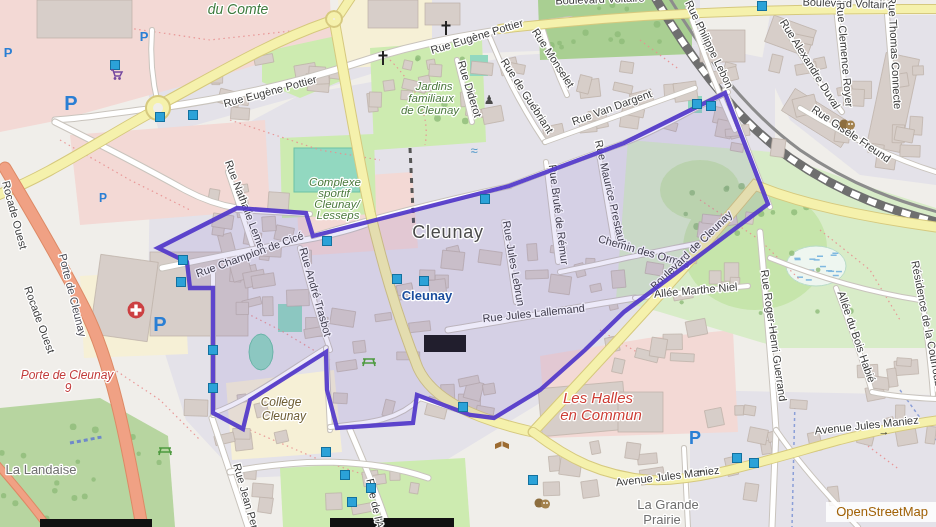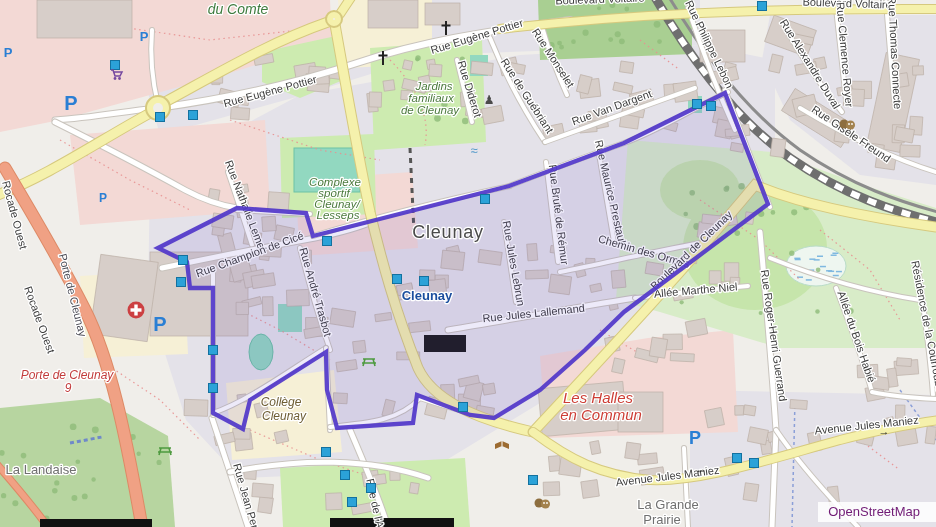--- a/index.html
+++ b/index.html
@@ -1,19 +1,19 @@
 <!DOCTYPE html>
 <html><head>
 <meta charset="utf-8">
 <style>
   html,body{margin:0;padding:0;background:#ddd;font-family:"Liberation Sans",sans-serif;}
   #stage{position:relative;width:936px;height:527px;overflow:hidden;background:#f0eeea;}
   #map-svg{position:absolute;left:0;top:0;}
   #attribution{position:absolute;right:0;bottom:5px;background:rgba(255,255,255,.85);
-    padding:2px 16px 3px 10px;font-size:13px;color:#701a75;}
+    padding:2px 8px 3px 10px;font-size:13px;color:#a16207;}
 </style>
 </head>
 <body>
 
 <div id="stage">
   <svg id="map-svg" width="936" height="527" viewBox="0 0 936 527">
       <rect x="0" y="0" width="936" height="527" fill="#f0eeea"></rect>
       <polygon points="150,175 300,95 520,55 700,45 775,60 775,200 620,330 545,400 430,470 240,478 186,420 148,300" fill="#e4e2e9"></polygon>
       <polygon points="770,15 936,15 936,185 860,175 790,120 762,60" fill="#e4e2e9"></polygon>
       <polygon points="690,390 936,395 936,527 690,527" fill="#e4e2e9"></polygon>

